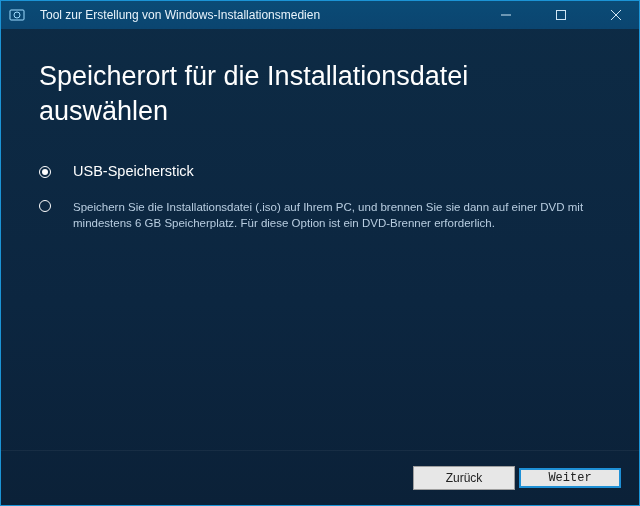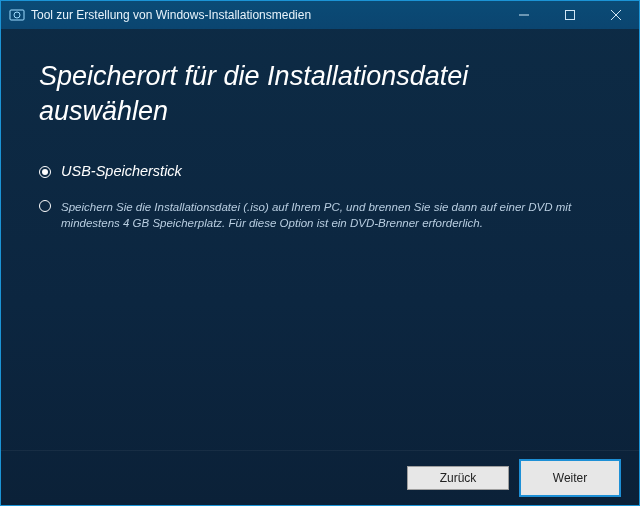--- a/index.html
+++ b/index.html
@@ -1,32 +1,32 @@
 <!DOCTYPE html>
 <html><head>
 <meta charset="utf-8">
 <style>
   html,body{margin:0;padding:0;width:640px;height:506px;overflow:hidden;font-family:"Segoe UI",Tahoma,sans-serif;background:#000;}
   .window{position:relative;width:638px;height:504px;border:1px solid #1b94d6;background:linear-gradient(#0d2b45,#0c2640 60%,#0b2138);color:#d7e7f4;display:flex;flex-direction:column;}
-  .titlebar{height:28px;background:linear-gradient(#0a4b76,#0b4570);display:flex;align-items:center;padding:0 0 0 8px;color:#e8f3fb;font-size:12px;}
+  .titlebar{height:28px;background:linear-gradient(#0a4b76,#0b4570);display:flex;align-items:center;padding:0 0 0 8px;color:#e8f3fb;font-size:12px;gap:9px;}
   .titlebar .app-icon{width:16px;height:16px;margin-right:6px;display:flex;align-items:center;justify-content:center;}
   .titlebar .title{flex:0 0 auto;}
   .titlebar .spacer{flex:1;}
   .sysbtn{width:46px;height:28px;display:flex;align-items:center;justify-content:center;color:#cfe6f5;}
-  .content{flex:1;padding:30px 38px 0 38px;font-style:italic;}
+  .content{flex:1;padding:30px 38px 0 38px;}
   h1{margin:0 0 34px 0;font-weight:300;font-size:27px;line-height:1.3;color:#ffffff;}
   .option{display:flex;align-items:flex-start;margin-bottom:18px;}
   .radio{flex:0 0 12px;width:12px;height:12px;border:1px solid #ffffff;border-radius:50%;margin-top:3px;position:relative;box-sizing:border-box;}
   .radio.selected::after{content:"";position:absolute;top:2px;left:2px;width:6px;height:6px;border-radius:50%;background:#ffffff;}
-  .option-body{margin-left:10px;}
+  .option-body{margin-left:22px;}
   .option-title{font-size:14.5px;color:#ffffff;}
   .option-desc{font-size:11.5px;line-height:1.4;color:#b8cde0;margin-top:2px;max-width:530px;}
-  .footer{height:54px;border-top:1px solid rgba(255,255,255,0.05);display:flex;align-items:center;justify-content:flex-end;padding-right:18px;gap:10px;}
+  .footer{height:54px;border-top:1px solid rgba(255,255,255,0.05);display:flex;align-items:center;justify-content:flex-end;padding-right:18px;gap:4px;}
   button.nav{width:102px;height:24px;background:#e7e7e7;border:1px solid #9e9e9e;font-size:12px;color:#222;font-family:inherit;cursor:pointer;}
-  button.nav.primary{border:2px solid #1e90d6;height:38px;}
+  button.nav.primary{border:2px solid #1e90d6;height:20px;font-family:Liberation Mono, monospace;}
   svg{display:block;}
 </style>
 </head>
 <body>
 
 <div class="window">
 
   <div class="titlebar">
     <span class="app-icon">
       <svg width="16" height="16" viewBox="0 0 16 16">
@@ -66,21 +66,21 @@
     <div class="option">
       <div class="radio selected"></div>
       <div class="option-body">
         <div class="option-title">USB-Speicherstick</div>
       </div>
     </div>
 
     <div class="option">
       <div class="radio"></div>
       <div class="option-body">
-        <div class="option-desc">Speichern Sie die Installationsdatei (.iso) auf Ihrem PC, und brennen Sie sie dann auf einer DVD mit mindestens 4 GB Speicherplatz. Für diese Option ist ein DVD-Brenner erforderlich.</div>
+        <div class="option-desc">Speichern Sie die Installationsdatei (.iso) auf Ihrem PC, und brennen Sie sie dann auf einer DVD mit mindestens 6 GB Speicherplatz. Für diese Option ist ein DVD-Brenner erforderlich.</div>
       </div>
     </div>
   </div>
 
   <div class="footer">
     <button class="nav">Zurück</button>
     <button class="nav primary">Weiter</button>
   </div>
 
 </div>

